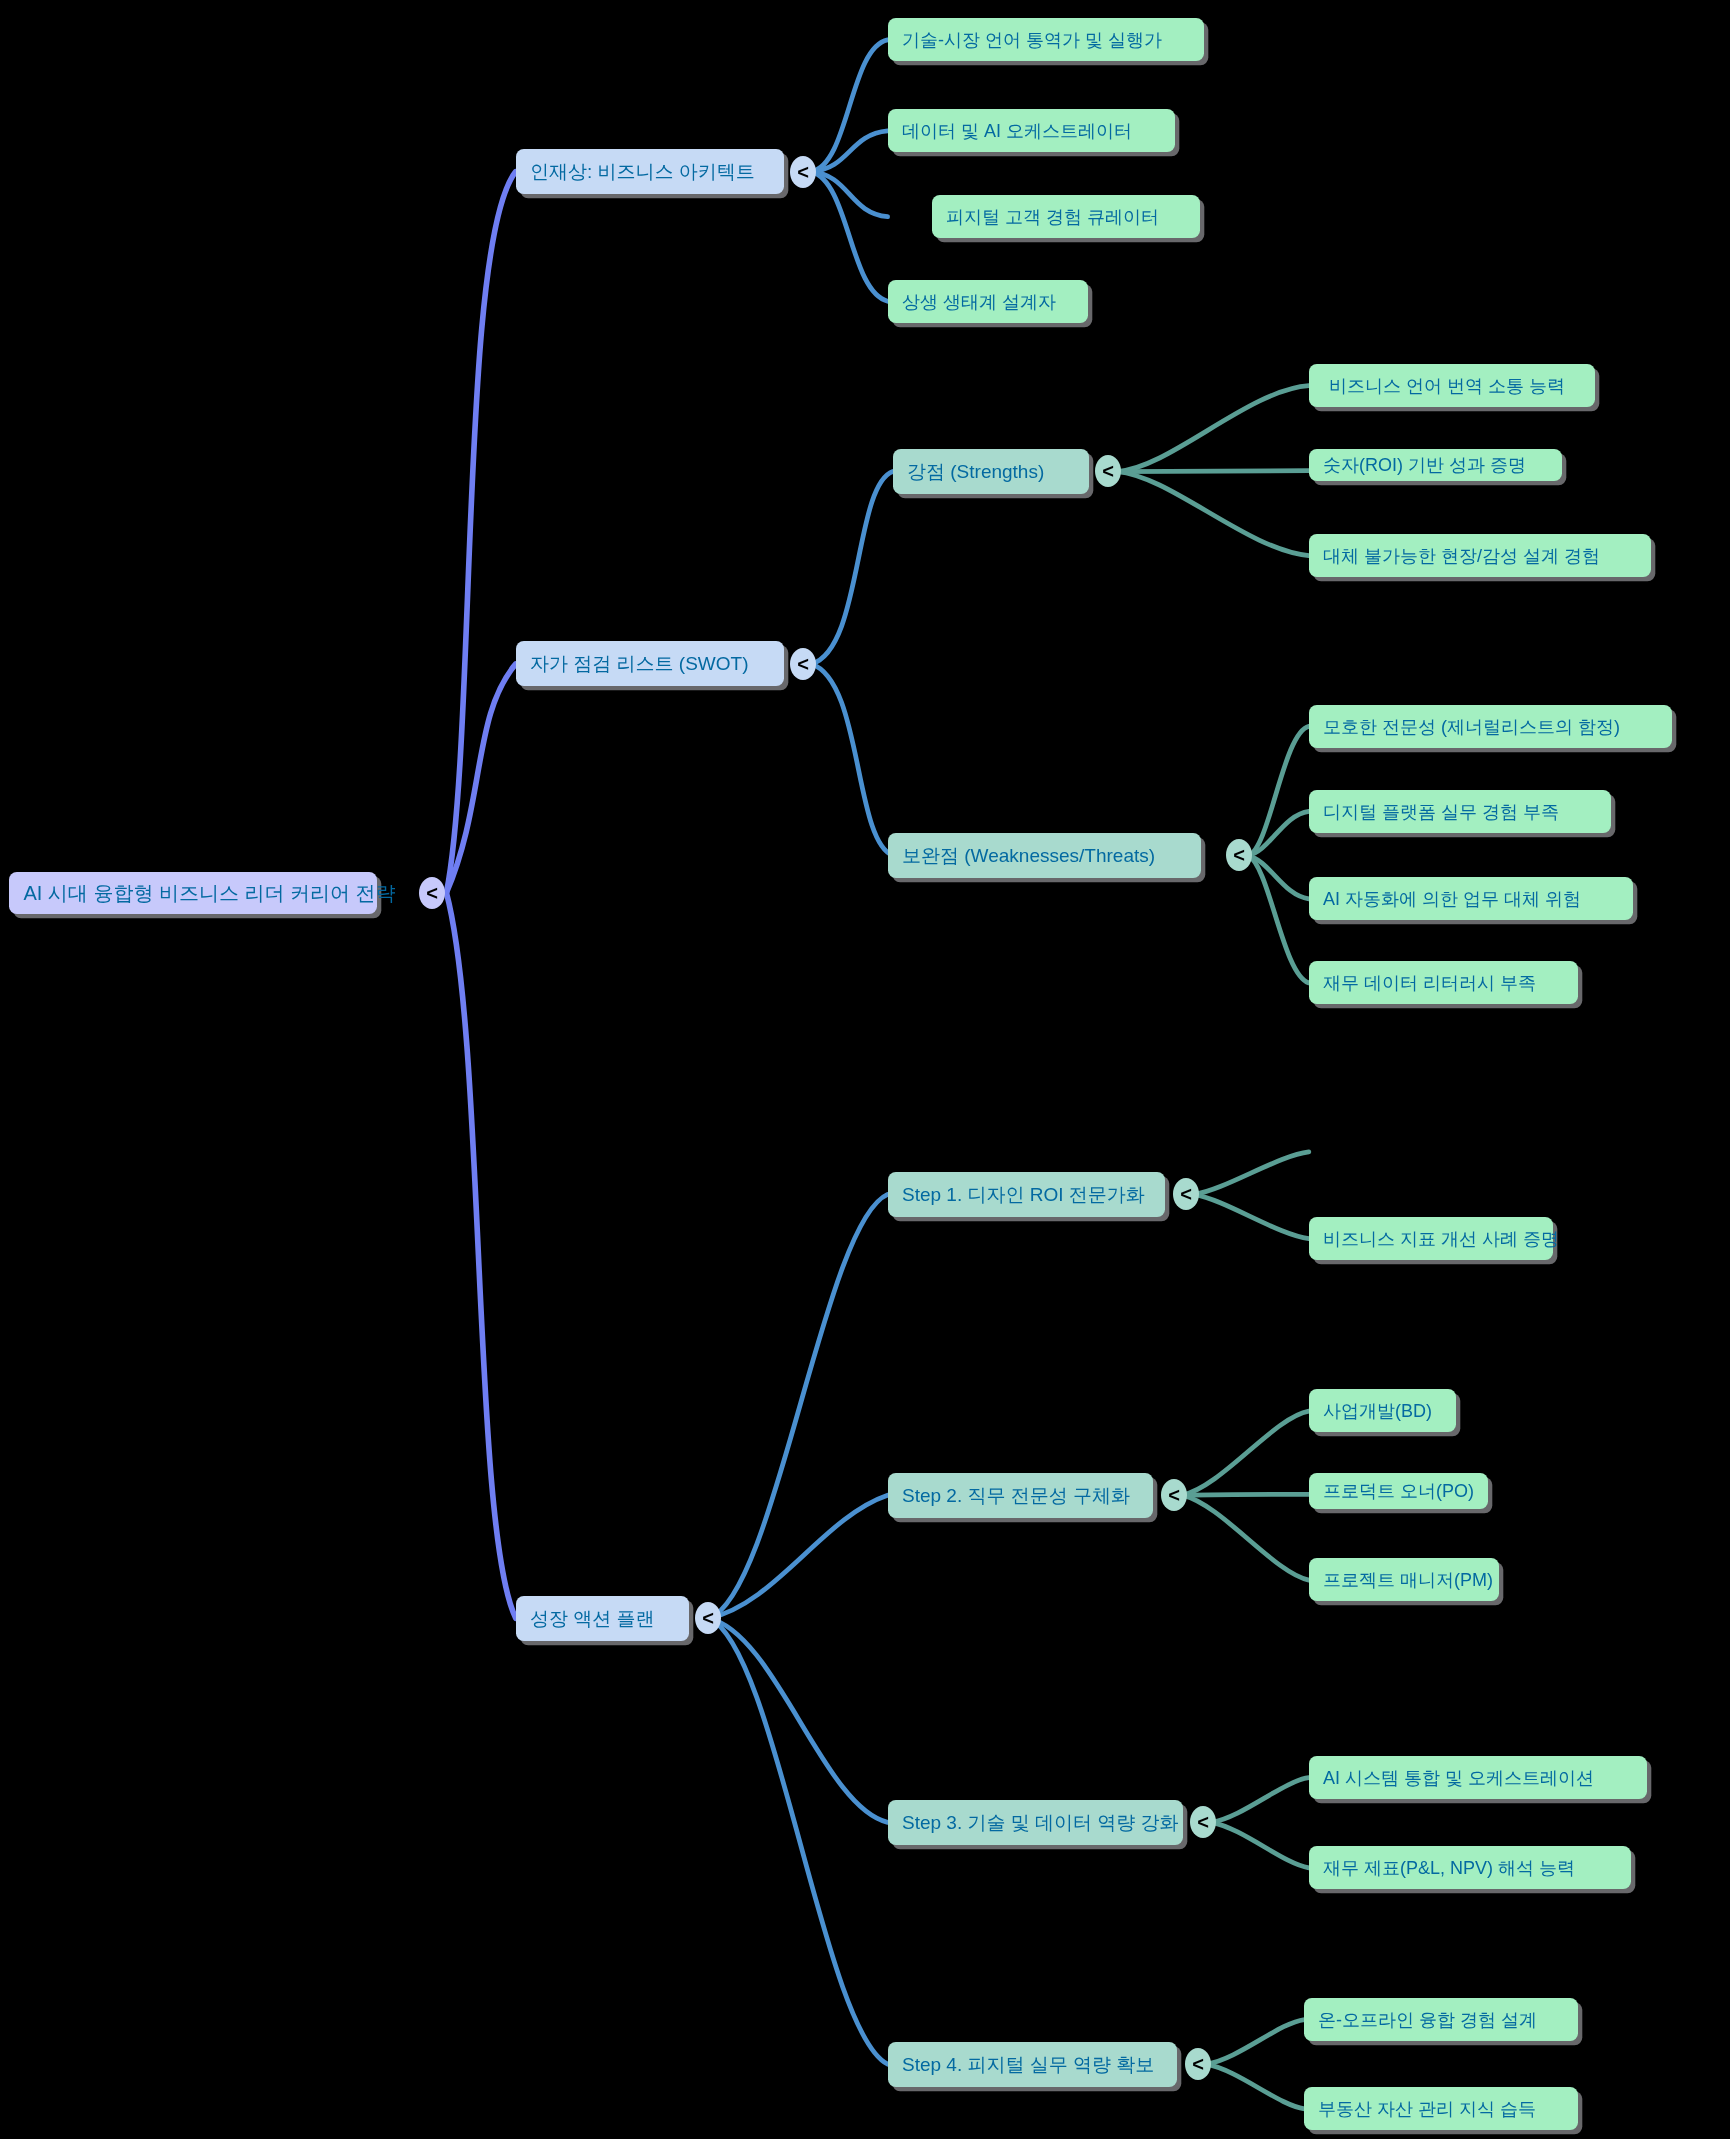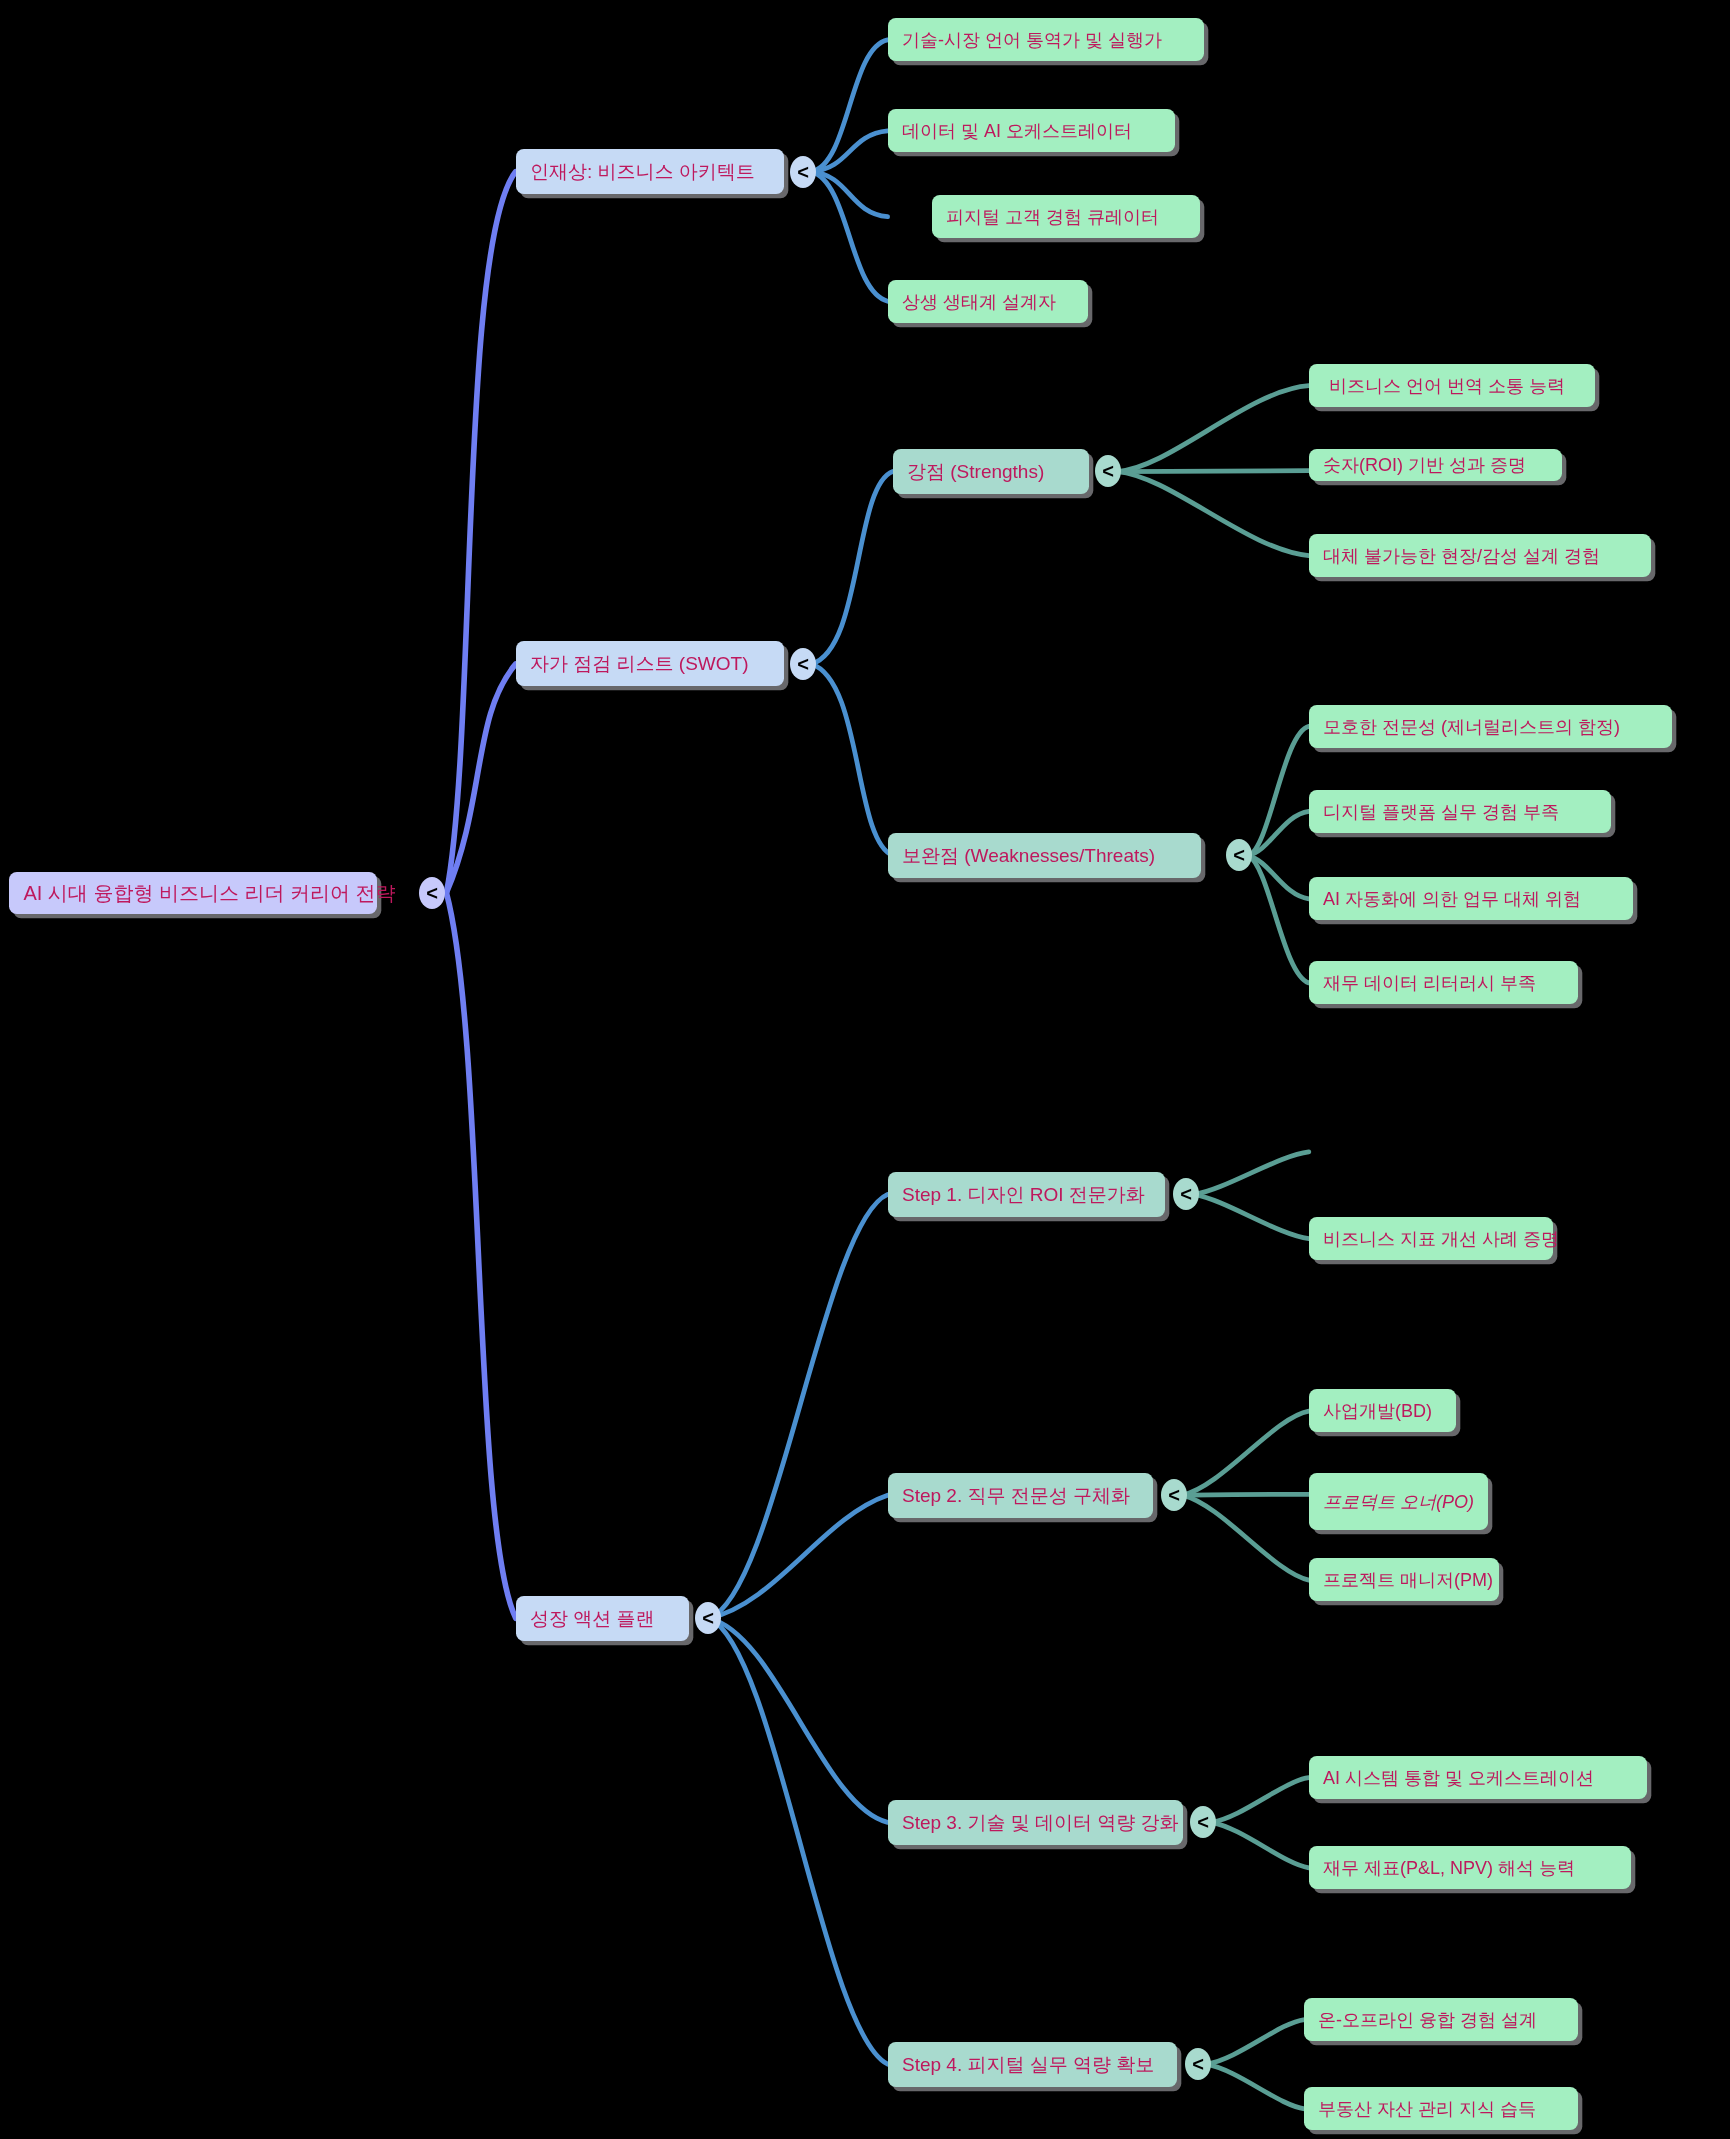--- a/index.html
+++ b/index.html
@@ -22,21 +22,21 @@
     width:1731px;
     height:2140px;
     pointer-events:none;
   }
   .node {
     position:absolute;
     display:flex;
     align-items:center;
     justify-content:flex-start;
     border-radius:7.8px;
-    color:#be185d;
+    color:#0369a1;
     white-space:nowrap;
     box-shadow:4.3px 4.3px 0 rgba(190,190,195,0.55);
   }
   .node .label {
     display:block;
     width:100%;
     text-align:left;
   }
   .node.root {
     background:#c7c9fb;
@@ -218,21 +218,21 @@
 
   <div class="node lvl2" style="left:888px; top:1473px; width:265px; height:45px;">
     <span class="label">Step 2. 직무 전문성 구체화</span>
   </div>
   <div class="collapse lvl2-c" style="left:1161px; top:1479px;">
     <span>&lt;</span>
   </div>
   <div class="node lvl3" style="left:1309px; top:1389px; width:147px; height:43px;">
     <span class="label">사업개발(BD)</span>
   </div>
-  <div class="node lvl3" style="left:1309px; top:1473px; width:179px; height:57px;font-style:italic;">
+  <div class="node lvl3" style="left:1309px; top:1473px; width:179px; height:36px;">
     <span class="label">프로덕트 오너(PO)</span>
   </div>
   <div class="node lvl3" style="left:1309px; top:1558px; width:190px; height:43px;">
     <span class="label">프로젝트 매니저(PM)</span>
   </div>
 
   <div class="node lvl2" style="left:888px; top:1800px; width:295px; height:45px;">
     <span class="label">Step 3. 기술 및 데이터 역량 강화</span>
   </div>
   <div class="collapse lvl2-c" style="left:1190px; top:1806px;">

